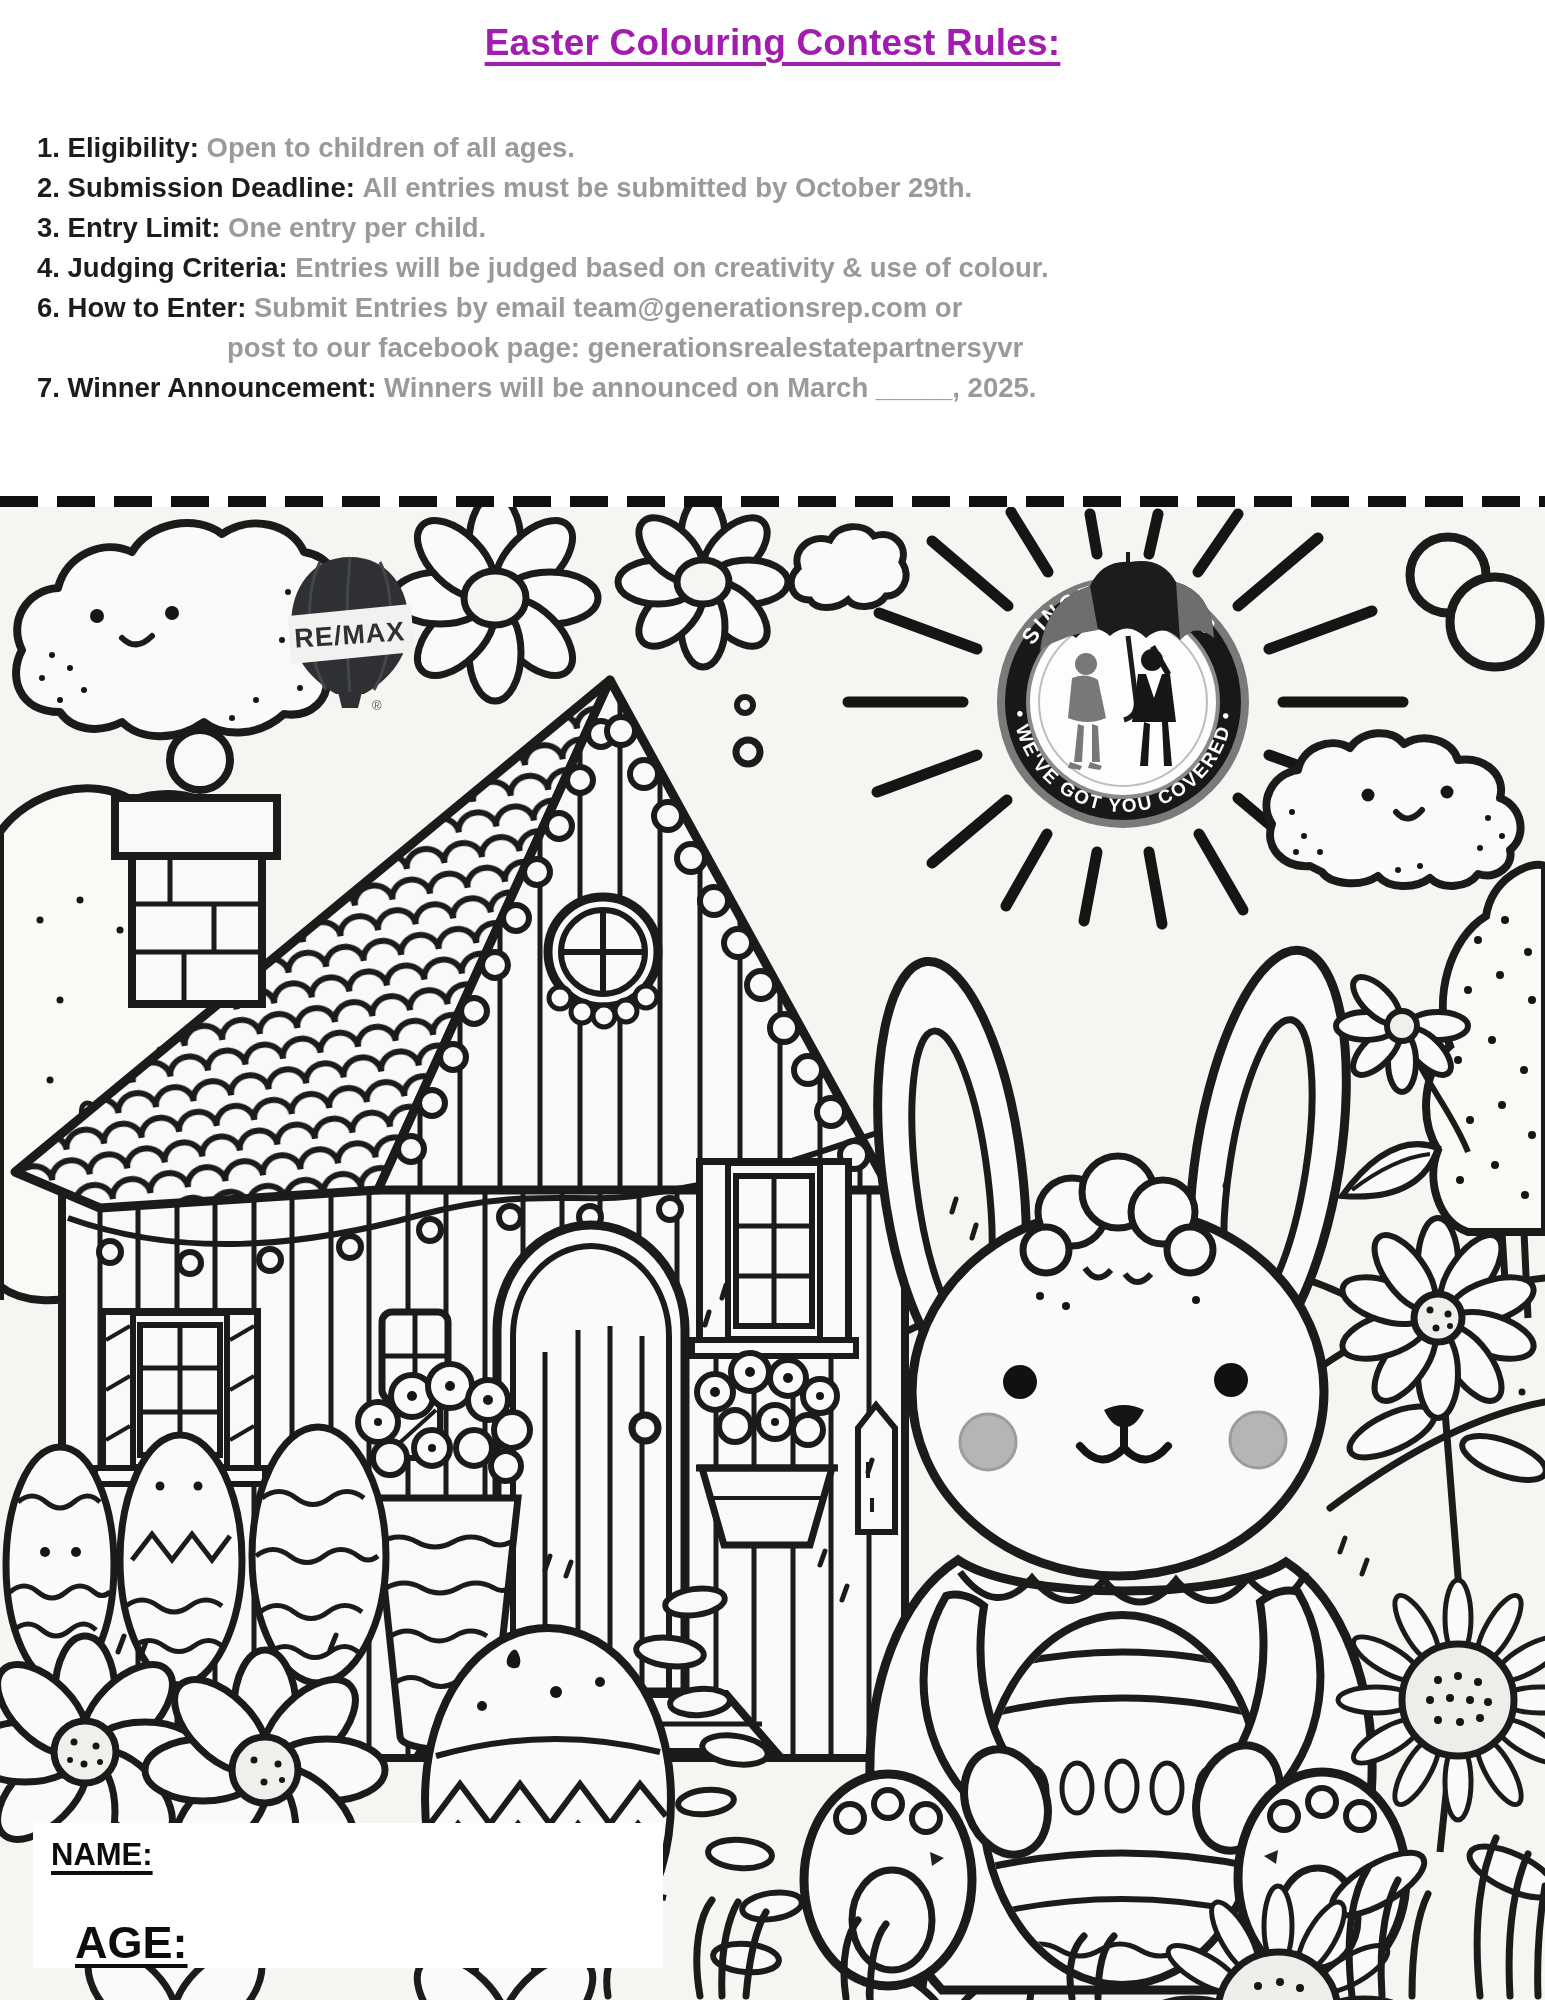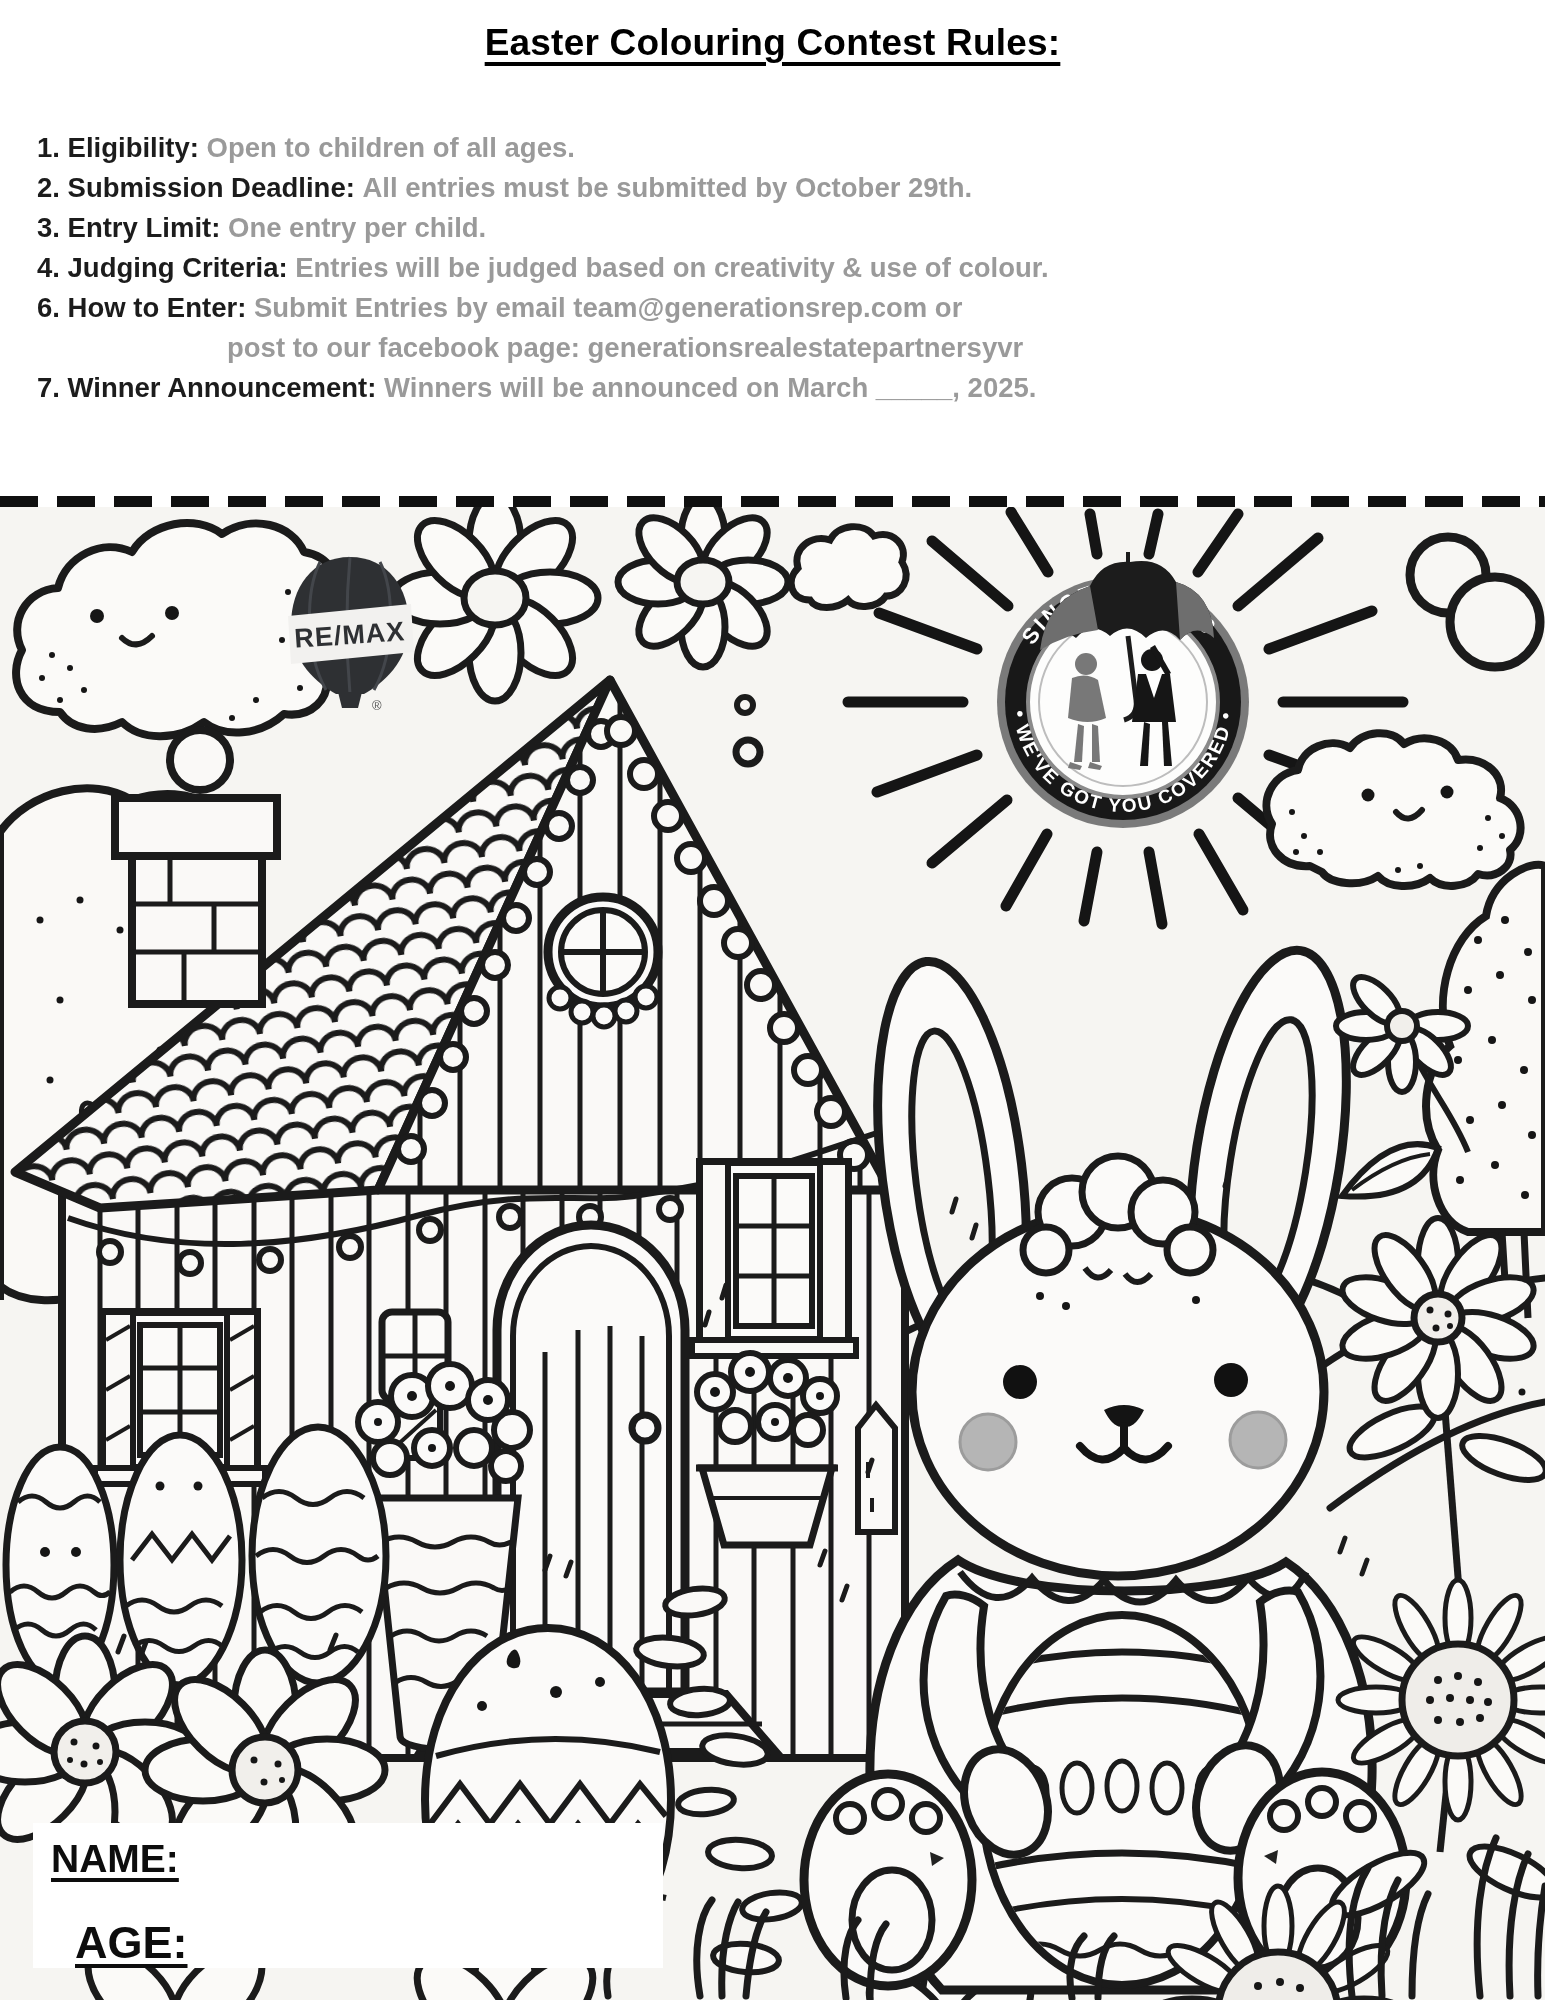--- a/index.html
+++ b/index.html
@@ -1,35 +1,35 @@
 <!DOCTYPE html>
 <html><head>
 <meta charset="utf-8">
 <style>
   html,body{margin:0;padding:0;background:#fff;}
   .screen{position:relative;width:1545px;height:2000px;background:#ffffff;overflow:hidden;
           font-family:"Liberation Sans",sans-serif;}
   
   .title{position:absolute;top:22px;left:0;width:100%;text-align:center;
-         font-size:37px;font-weight:800;color:#000000;letter-spacing:.2px;}
+         font-size:37px;font-weight:800;color:#a21caf;letter-spacing:.2px;}
   .title span{text-decoration:underline;text-decoration-thickness:4px;text-underline-offset:7px;}
   .rules{position:absolute;left:37px;top:128px;width:1480px;}
   .rule-line{font-size:27.5px;line-height:40px;white-space:nowrap;}
   .rule-line .lbl{font-weight:800;color:#1c1c1c;}
   .rule-line .txt{font-weight:600;color:#9a9a9a;}
   .rule-line.indent{padding-left:190px;}
   
   .cutline{position:absolute;left:0;top:496px;width:1545px;height:11px;
            background:repeating-linear-gradient(90deg,#101010 0 38px,transparent 38px 57px);}
   
   .scene{position:absolute;left:0;top:507px;width:1545px;height:1493px;background:#f6f5f2;}
   .scene svg{display:block;}
   
   .formbox{position:absolute;left:33px;top:1823px;width:630px;height:145px;background:#ffffff;}
-  .formbox .name{position:absolute;left:18px;top:14px;font-size:39px;font-weight:800;color:#0d0d0d;
+  .formbox .name{position:absolute;left:18px;top:14px;font-size:31px;font-weight:800;color:#0d0d0d;
                  text-decoration:underline;text-decoration-thickness:4px;text-underline-offset:6px;}
   .formbox .age{position:absolute;left:42px;top:94px;font-size:45px;font-weight:800;color:#0d0d0d;
                  text-decoration:underline;text-decoration-thickness:4px;text-underline-offset:6px;}
 </style>
 </head>
 <body>
 
 <div class="screen">
 
   <div class="title"><span>Easter Colouring Contest Rules:</span></div>

